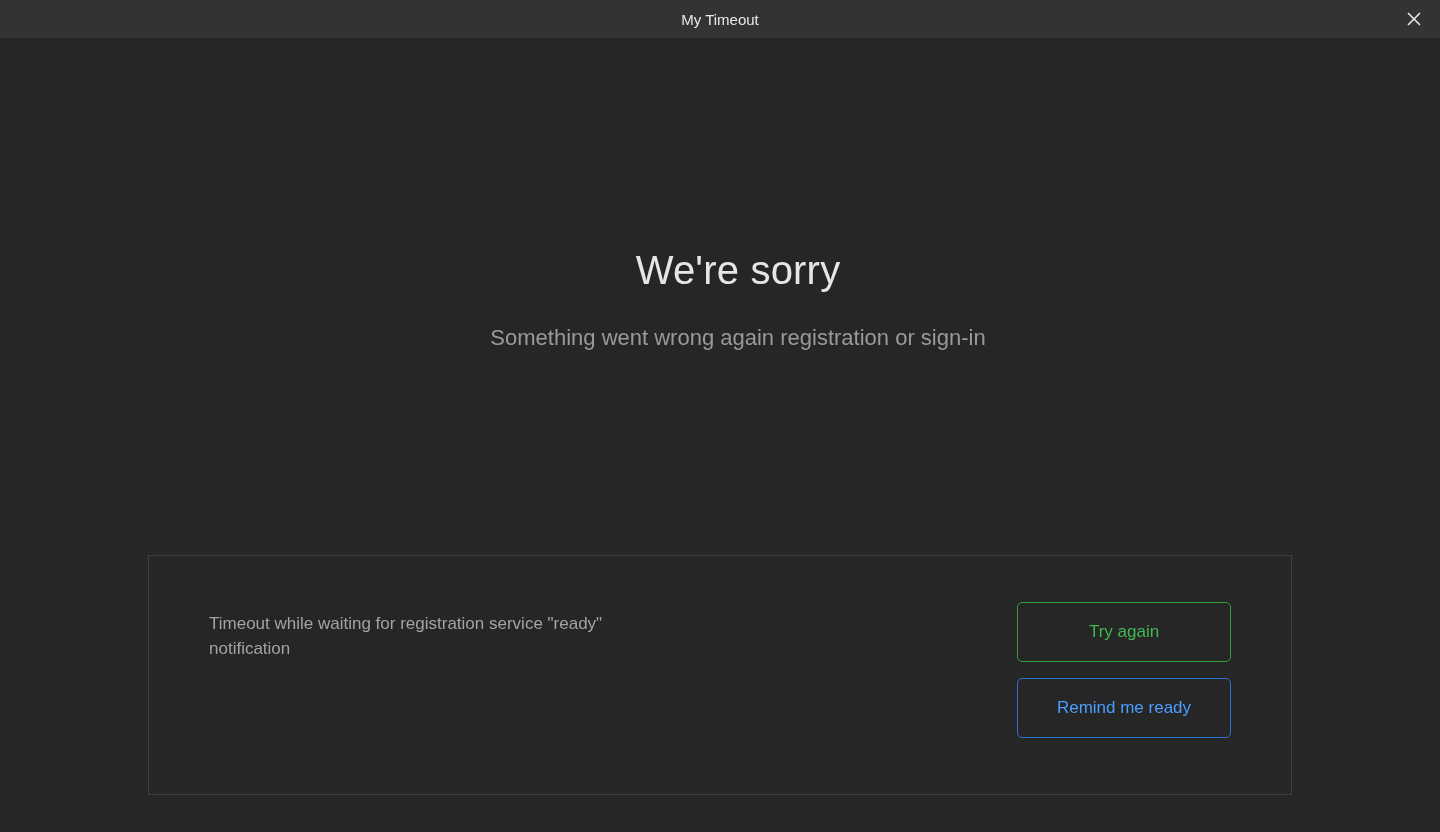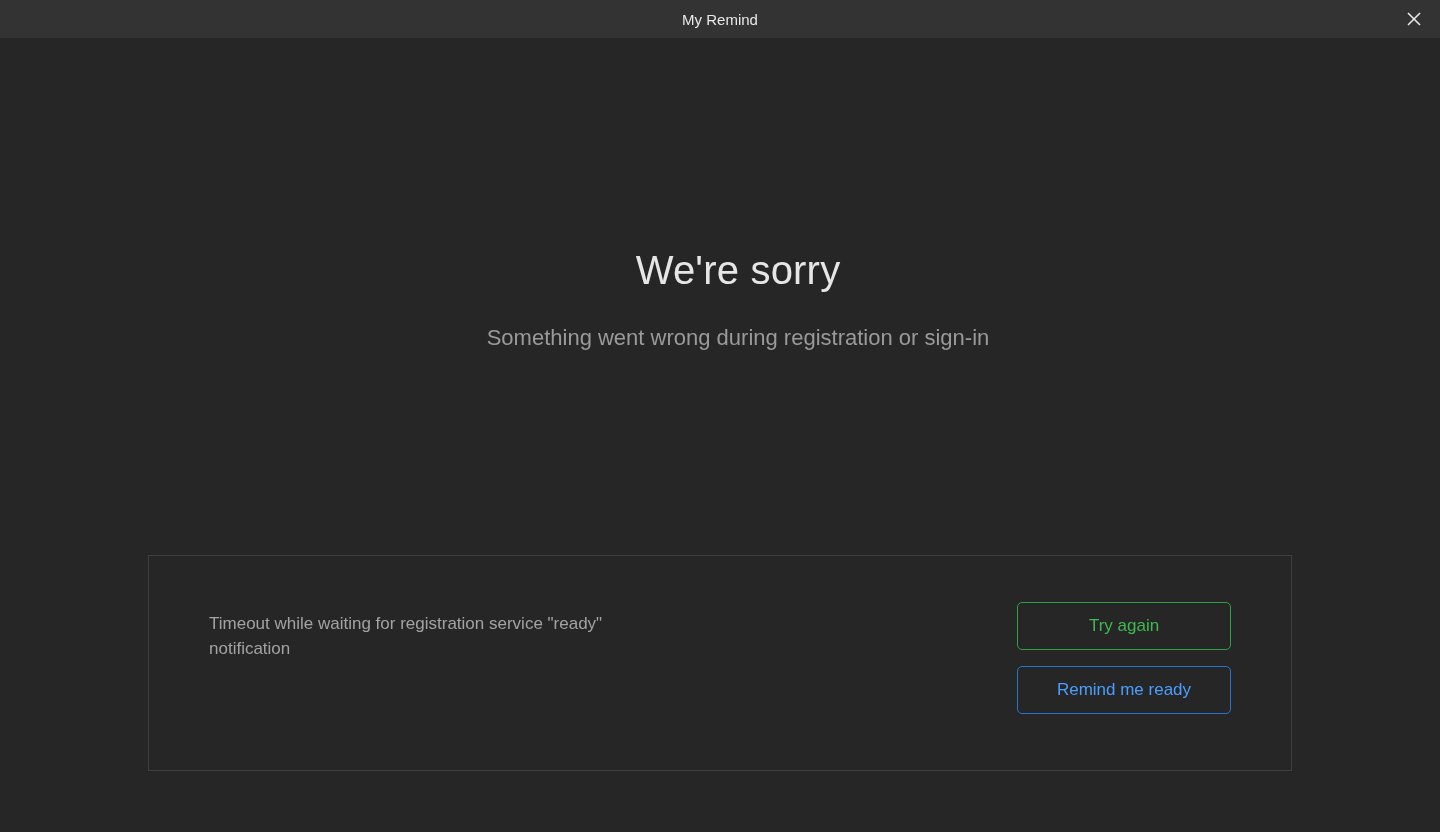--- a/index.html
+++ b/index.html
@@ -84,21 +84,21 @@
       flex: 1;
     }
     .button-stack {
       display: flex;
       flex-direction: column;
       gap: 16px;
       margin-top: -10px;
     }
     .btn {
       width: 214px;
-      height: 48px;
+      height: 60px;
       background: transparent;
       border-radius: 5px;
       font-size: 17px;
       font-weight: 400;
       cursor: pointer;
       font-family: inherit;
       display: flex;
       align-items: center;
       justify-content: center;
     }
@@ -108,32 +108,32 @@
     }
     .btn-secondary {
       border: 1px solid #2774d0;
       color: #4a9eff;
     }
   </style>
 </head>
 <body>
 
 <div class="title-bar">
-  <span class="title-text">My Remind</span>
+  <span class="title-text">My Timeout</span>
   <div class="close-btn">
     <svg viewBox="0 0 14 14" fill="none" stroke="currentColor" stroke-width="1.6">
       <line x1="1" y1="1" x2="13" y2="13"></line>
       <line x1="13" y1="1" x2="1" y2="13"></line>
     </svg>
   </div>
 </div>
 
 <div class="content">
   <h1 class="heading">We're sorry</h1>
-  <p class="subheading">Something went wrong during registration or sign-in</p>
+  <p class="subheading">Something went wrong again registration or sign-in</p>
 </div>
 
 <div class="error-panel">
   <div class="error-message">Timeout while waiting for registration service "ready" notification</div>
   <div class="button-stack">
     <button class="btn btn-primary">Try again</button>
     <button class="btn btn-secondary">Remind me ready</button>
   </div>
 </div>
 

